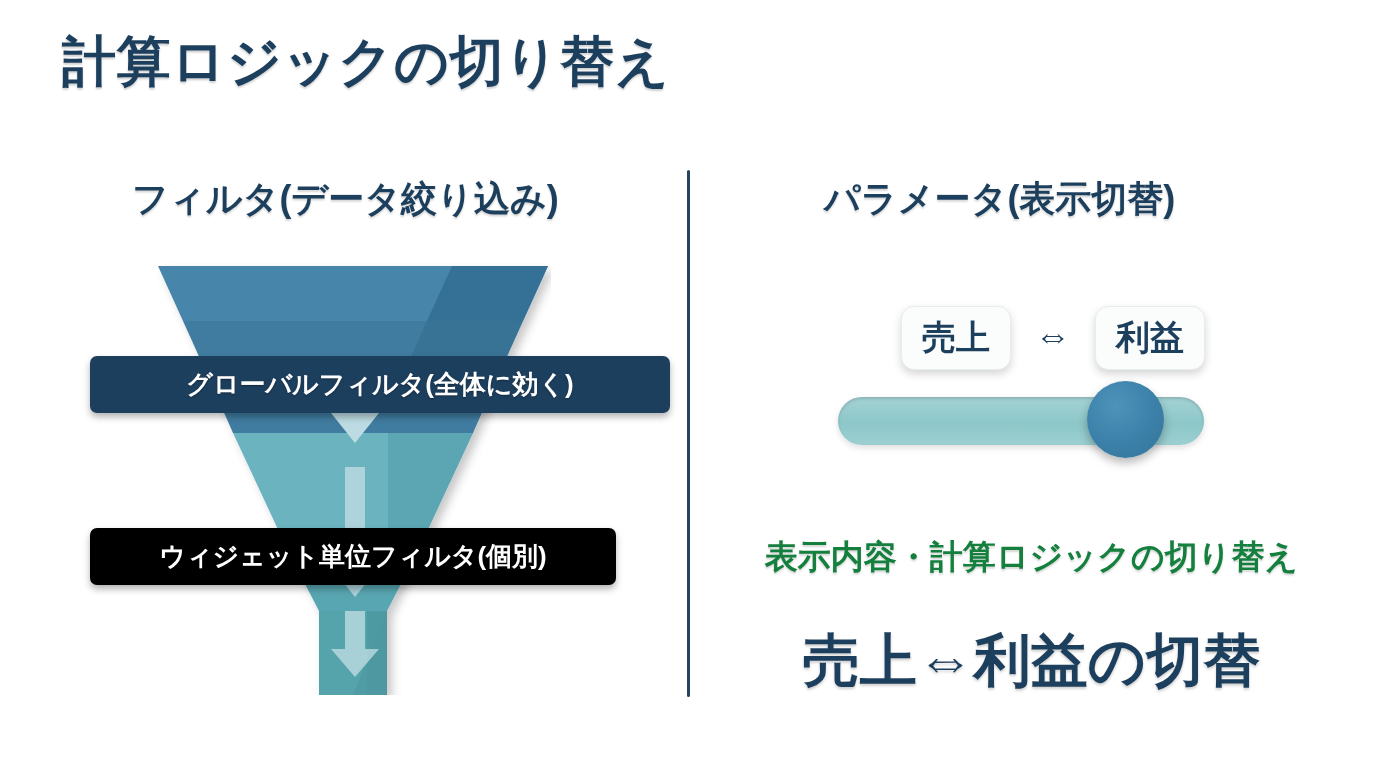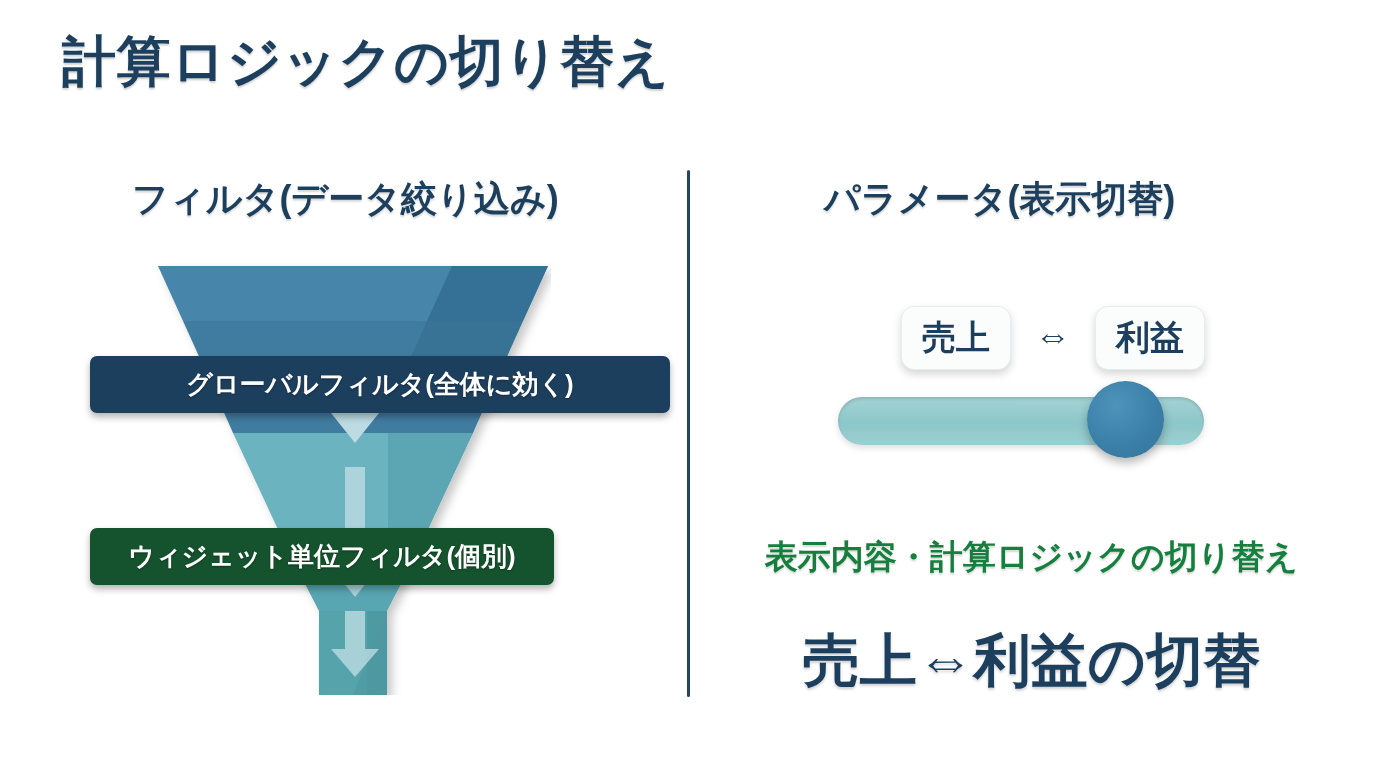--- a/index.html
+++ b/index.html
@@ -83,23 +83,23 @@
     left: 90px;
     top: 308px;
     width: 580px;
     height: 57px;
     background: #1d3f5e;
     margin-top: 48px;
   }
   .bar-widget {
     left: 90px;
     top: 528px;
-    width: 464px;
+    width: 526px;
     height: 57px;
-    background: #14532d;
+    background: #000000;
   }
 
   
   .toggle-row {
     position: absolute;
     left: 855px;
     top: 305px;
     width: 350px;
     height: 66px;
     display: flex;

